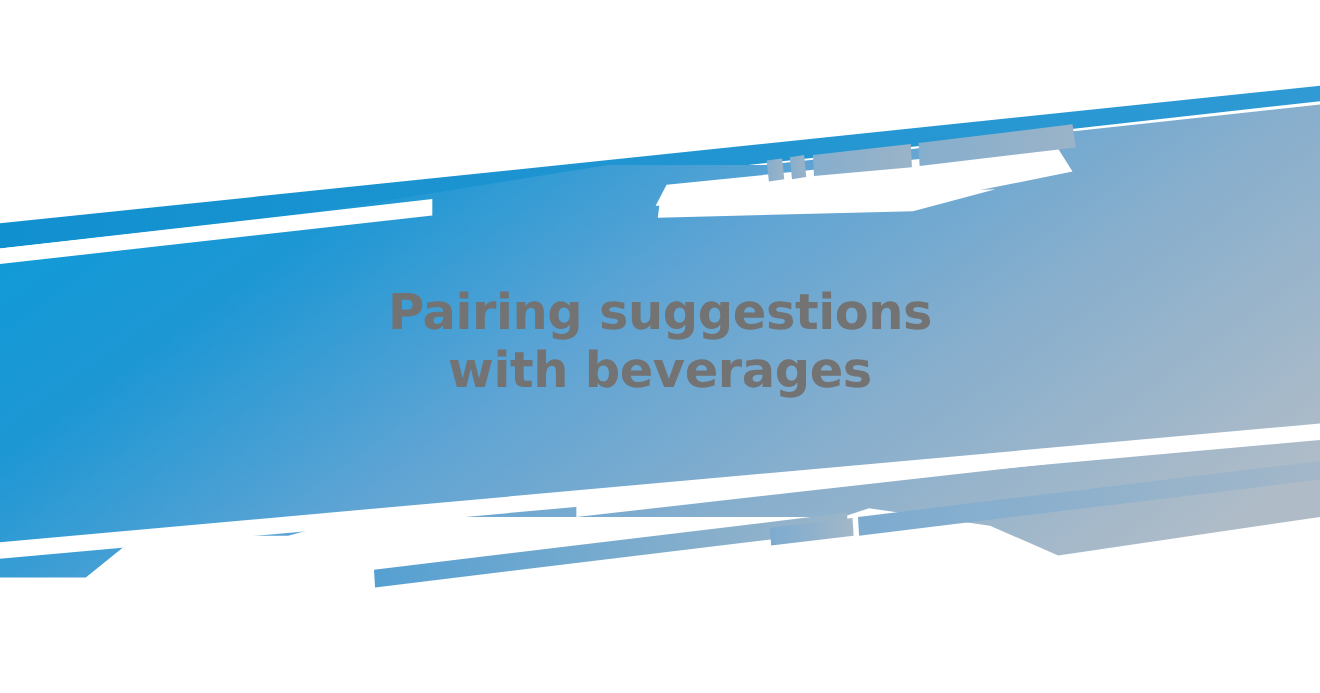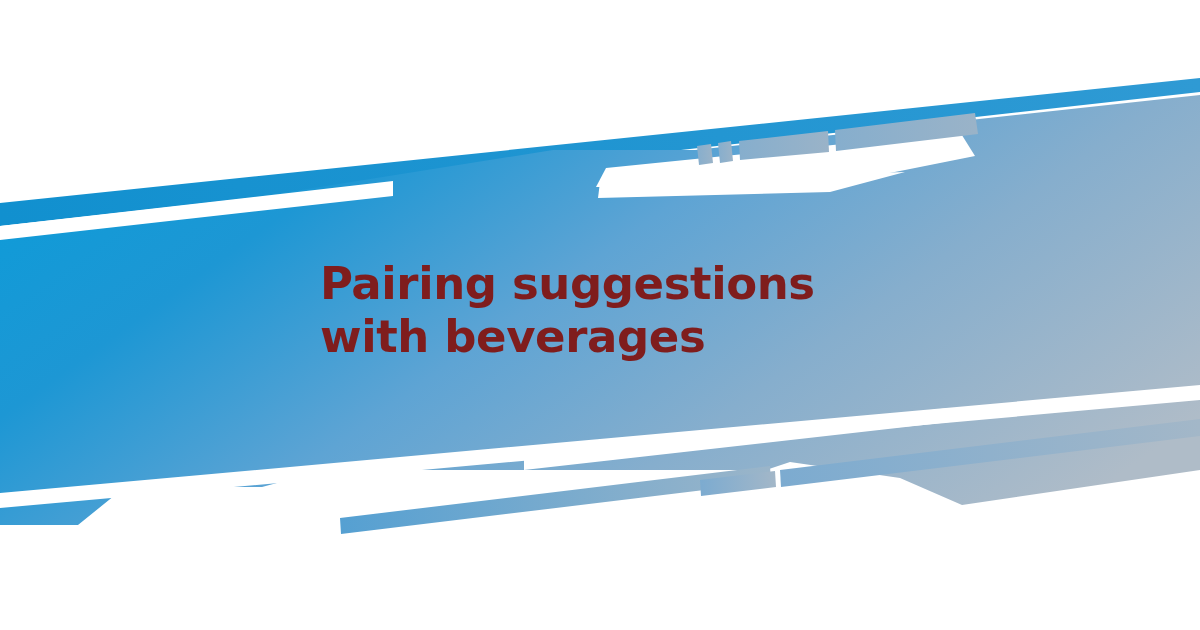--- a/index.html
+++ b/index.html
@@ -36,27 +36,27 @@
     height: 630px;
     display: flex;
     align-items: center;
     justify-content: center;
     pointer-events: none;
   }
   #banner-title {
     width: 560px;
     margin: 0;
     margin-top: -8px;
-    text-align: left;
+    text-align: center;
     font-family: "DejaVu Sans", "Liberation Sans", sans-serif;
     font-size: 45px;
     font-weight: bold;
     line-height: 1.17;
     letter-spacing: -0.4px;
-    color: #7f1d1d;
+    color: #737373;
     word-wrap: break-word;
   }
 </style>
 </head>
 <body>
 
 <div id="banner-root">
 
   <svg id="banner-art" viewBox="0 0 1200 630" preserveAspectRatio="none" xmlns="http://www.w3.org/2000/svg">
     <defs>

